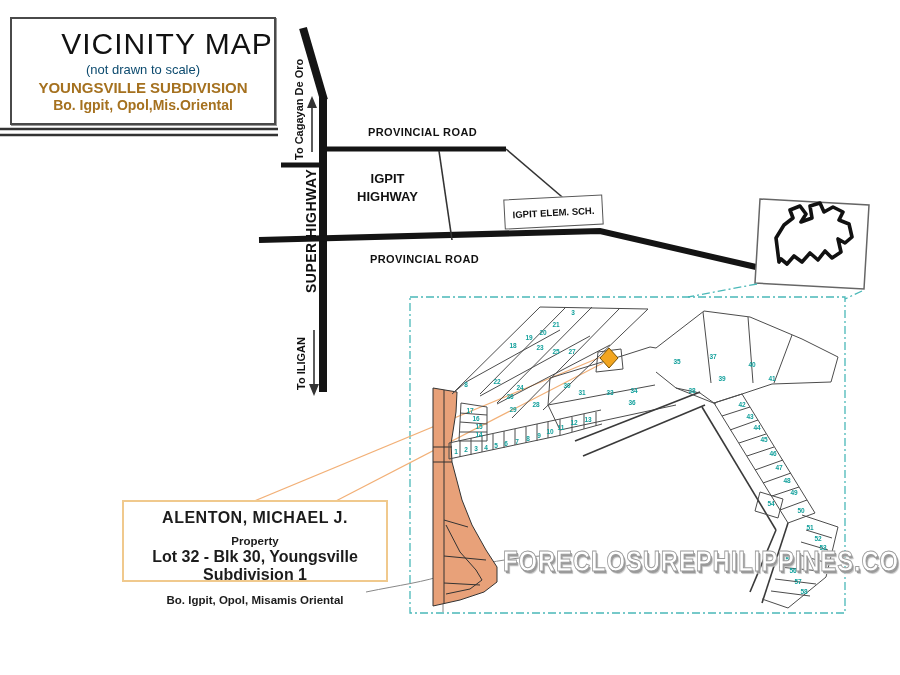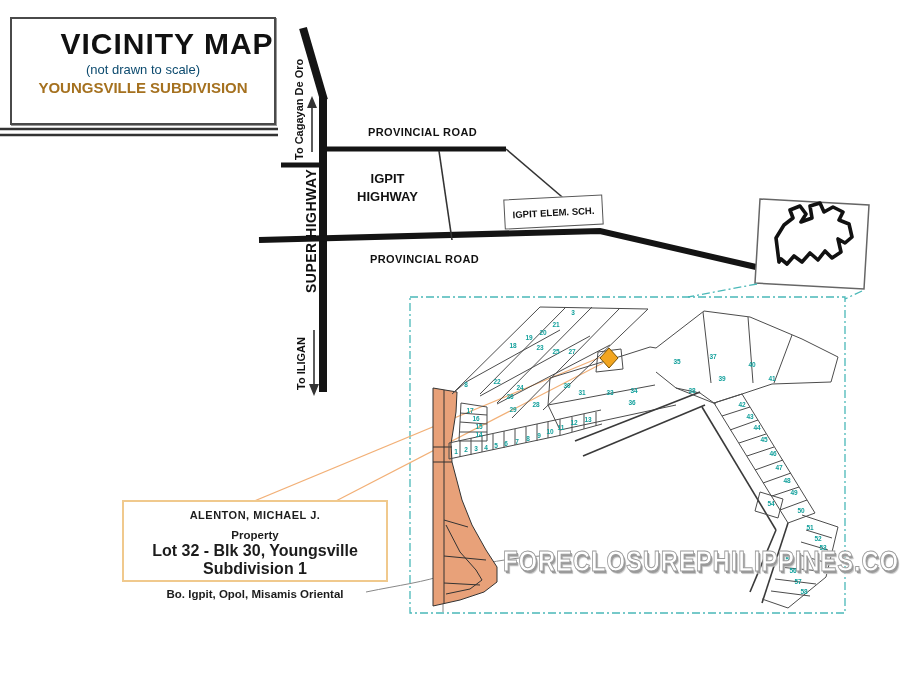--- a/index.html
+++ b/index.html
@@ -2,32 +2,32 @@
 <html style="--salmon: #e8a179; --marker: #f2a51f; --teal: #4ab8b8; --lotnum: #12a09c; --brown: #a5711f; --boxborder: #f0c98d; --road: #141414; --wm: #9a9a9a;"><head>
 <meta charset="utf-8">
 <style>
   html,body{margin:0;padding:0;background:#fff;}
   .stage{position:relative;width:900px;height:675px;background:#fff;overflow:hidden;
          font-family:"Liberation Sans",sans-serif;}
   .abs{position:absolute;}
   
   .titlebox{left:10px;top:17px;width:262px;height:104px;border:2px solid #4a4a4a;
             background:#fff;text-align:center;box-shadow:1px 1px 0 #999;}
-  .titlebox .t1{font-size:30px;font-weight:bold;letter-spacing:1px;color:#111;margin-top:8px;padding-left:48px;}
+  .titlebox .t1{font-size:30px;font-weight:normal;letter-spacing:1px;color:#111;margin-top:8px;padding-left:48px;}
   .titlebox .t2{font-size:13px;color:#0c4a6e;margin-top:1px;}
   .titlebox .t3{font-size:15px;font-weight:bold;color:var(--brown);margin-top:2px;}
   .titlebox .t4{font-size:14px;font-weight:bold;color:var(--brown);margin-top:1px;}
   
   .vlabel{transform:rotate(-90deg);transform-origin:left top;font-weight:bold;color:#111;
           white-space:nowrap;}
   .rlabel{font-weight:bold;color:#111;white-space:nowrap;letter-spacing:.4px;text-align:center;}
   
   .propbox{left:122px;top:500px;width:262px;height:78px;background:#fff;
            border:2px solid var(--boxborder);text-align:center;color:#1c1c1c;}
-  .propbox .p1{font-size:11px;font-weight:bold;letter-spacing:.5px;margin-top:7px;}
+  .propbox .p1{font-size:16px;font-weight:bold;letter-spacing:.5px;margin-top:7px;}
   .propbox .p2{font-size:11.5px;font-weight:bold;margin-top:8px;}
   .propbox .p3{font-size:16px;font-weight:bold;margin-top:1px;}
   .propbox .p4{font-size:11.5px;font-weight:bold;margin-top:10px;}
   
   .watermark{left:503px;top:544px;font-size:30px;font-weight:bold;color:#fff;
              letter-spacing:1px;transform:scaleX(.80);transform-origin:left top;
              -webkit-text-stroke:1px var(--wm);
              text-shadow:1.5px 1.5px 0 var(--wm), 2.5px 2.5px 1px #c4c4c4;
              white-space:nowrap;z-index:5;}
   svg{position:absolute;left:0;top:0;}
@@ -262,20 +262,21 @@
       <text x="789" y="562" class="lotnum">55</text>
       <text x="793" y="573" class="lotnum">56</text>
       <text x="798" y="584" class="lotnum">57</text>
       <text x="804" y="594" class="lotnum">58</text>
     </svg>
 
   <div class="abs titlebox">
     <div class="t1">VICINITY MAP</div>
     <div class="t2">(not drawn to scale)</div>
     <div class="t3">YOUNGSVILLE SUBDIVISION</div>
+    <div class="t4">Bo. Igpit, Opol,Mis.Oriental</div>
   </div>
 
   <div class="abs rlabel" style="left:368px;top:126px;font-size:11px;">PROVINCIAL ROAD</div>
   <div class="abs rlabel" style="left:370px;top:253px;font-size:11px;">PROVINCIAL ROAD</div>
 
   <div class="abs vlabel" style="left:303px;top:293px;font-size:14px;letter-spacing:.5px;">SUPER HIGHWAY</div>
   <div class="abs vlabel" style="left:293px;top:160px;font-size:11px;">To Cagayan De Oro</div>
   <div class="abs vlabel" style="left:295px;top:390px;font-size:11px;">To ILIGAN</div>
 
   <div class="abs" style="left:340px;top:170px;width:95px;text-align:center;font-weight:bold;font-size:13px;line-height:1.35;color:#111;">

